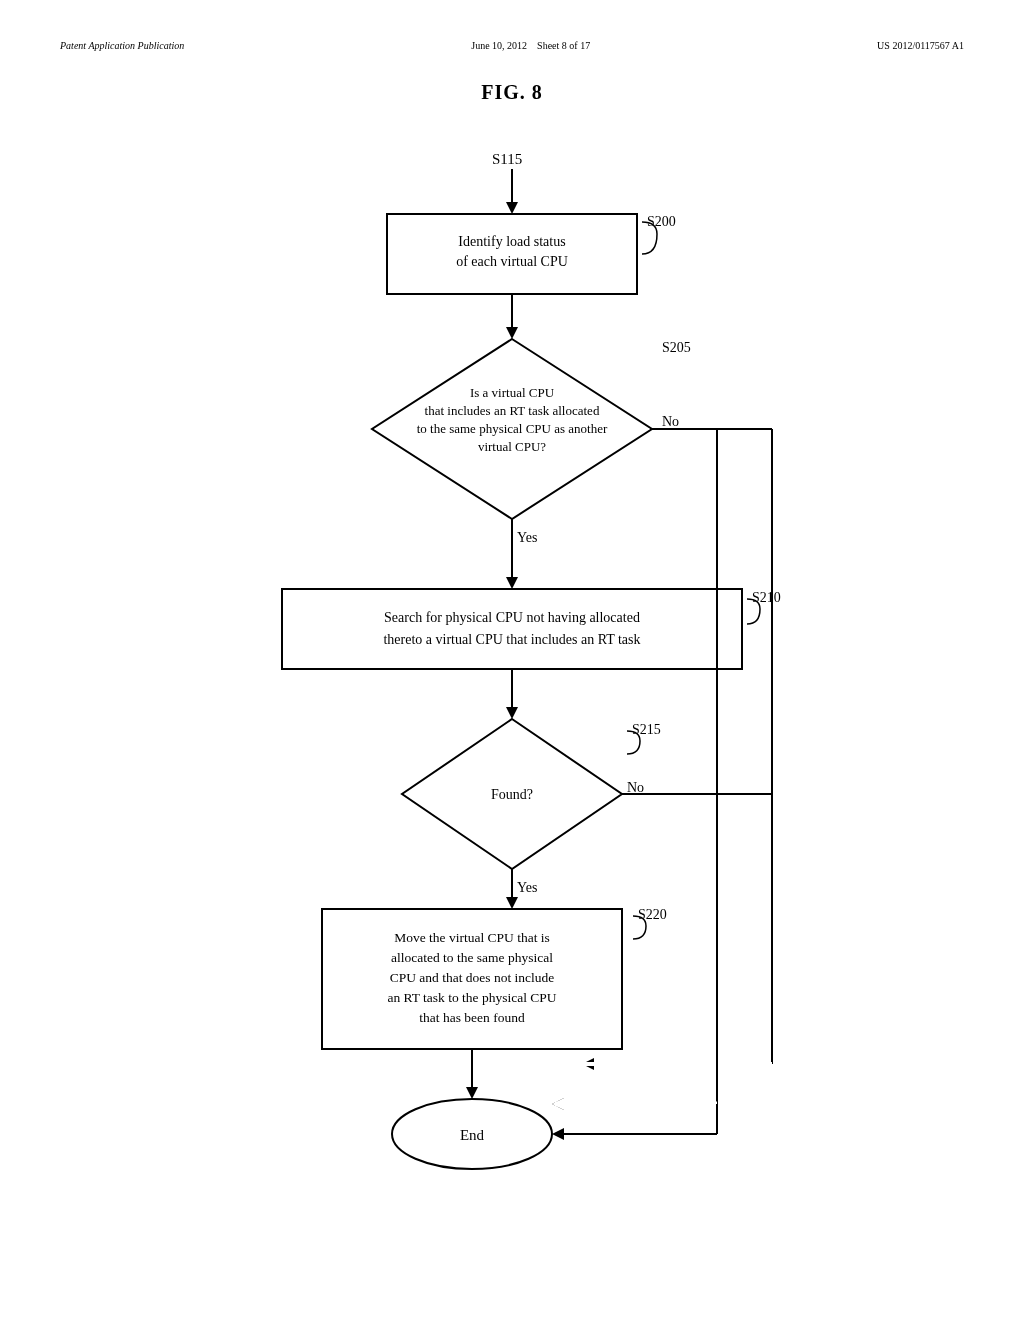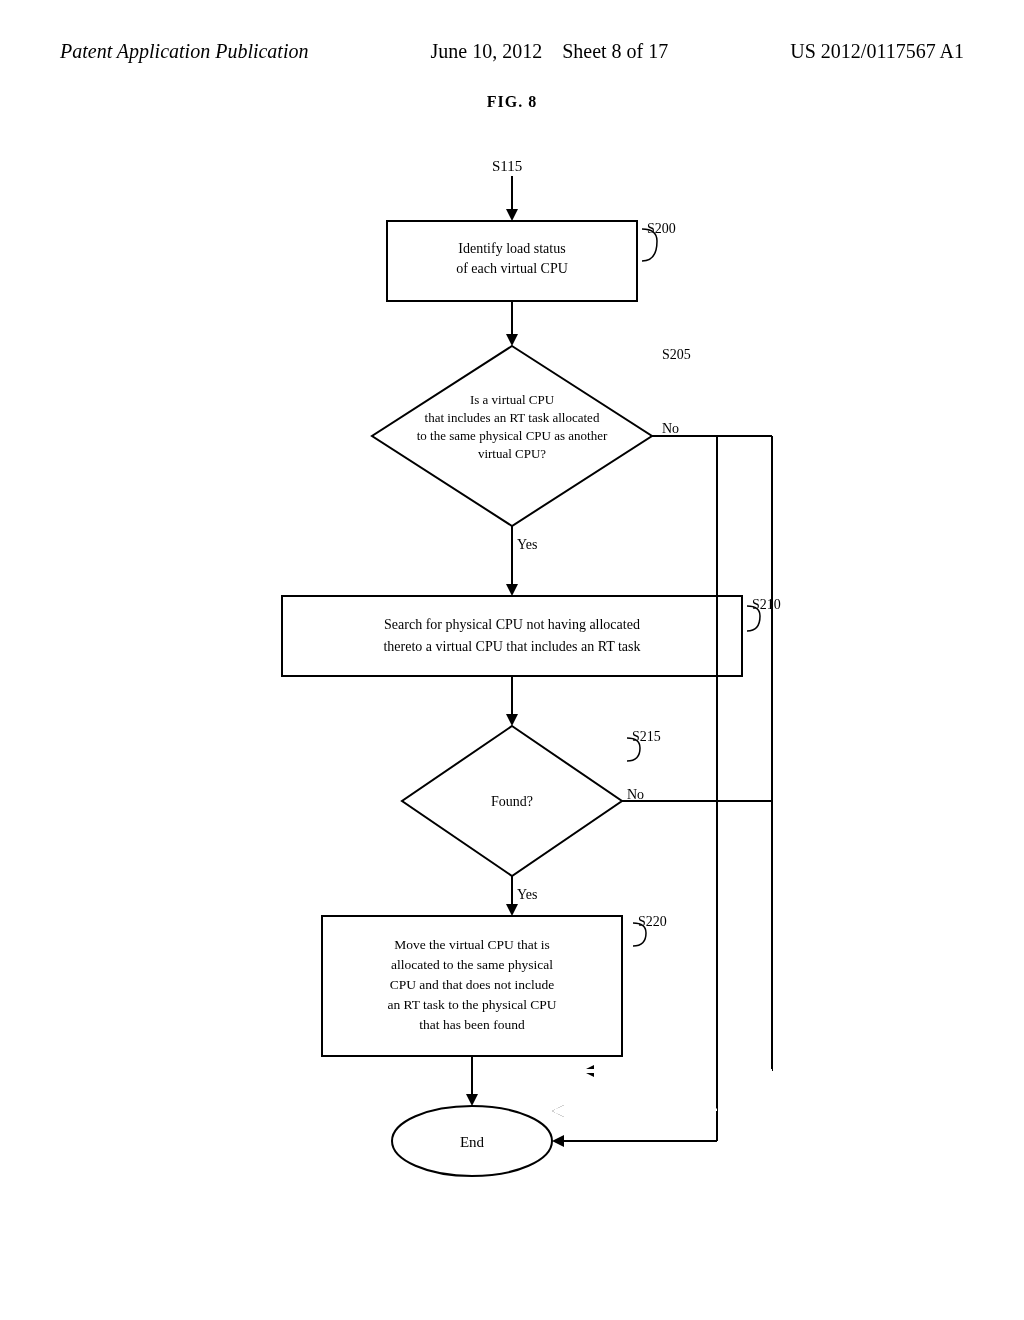--- a/index.html
+++ b/index.html
@@ -17,38 +17,38 @@
       background: #fff;
       padding: 40px 60px;
       position: relative;
     }
 
     .header {
       display: flex;
       justify-content: space-between;
       align-items: flex-start;
       margin-bottom: 30px;
-      font-size: 20px;
+      font-size: 10px;
     }
 
     .header-left {
       font-style: italic;
     }
 
     .header-center {
       text-align: center;
     }
 
     .header-right {
       text-align: left;
     }
 
     .figure-title {
       text-align: center;
-      font-size: 16px;
+      font-size: 20px;
       font-weight: bold;
       margin-bottom: 30px;
       letter-spacing: 1px;
     }
 
     
     .flowchart-svg {
       display: block;
       margin: 0 auto;
     }

